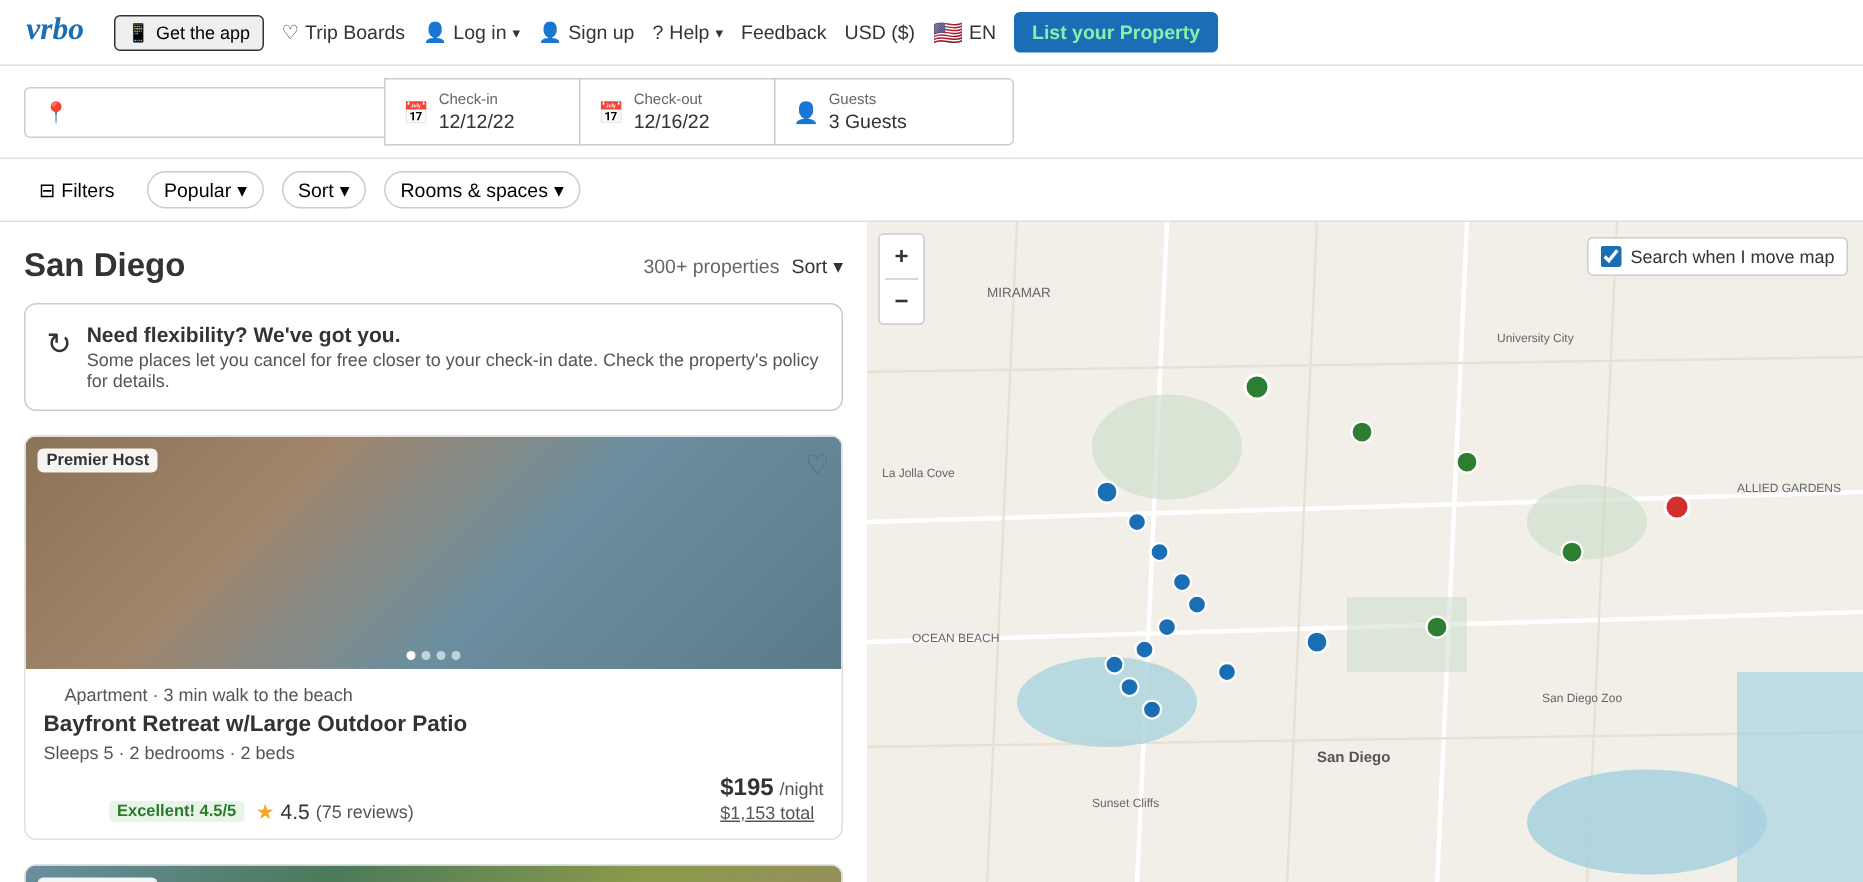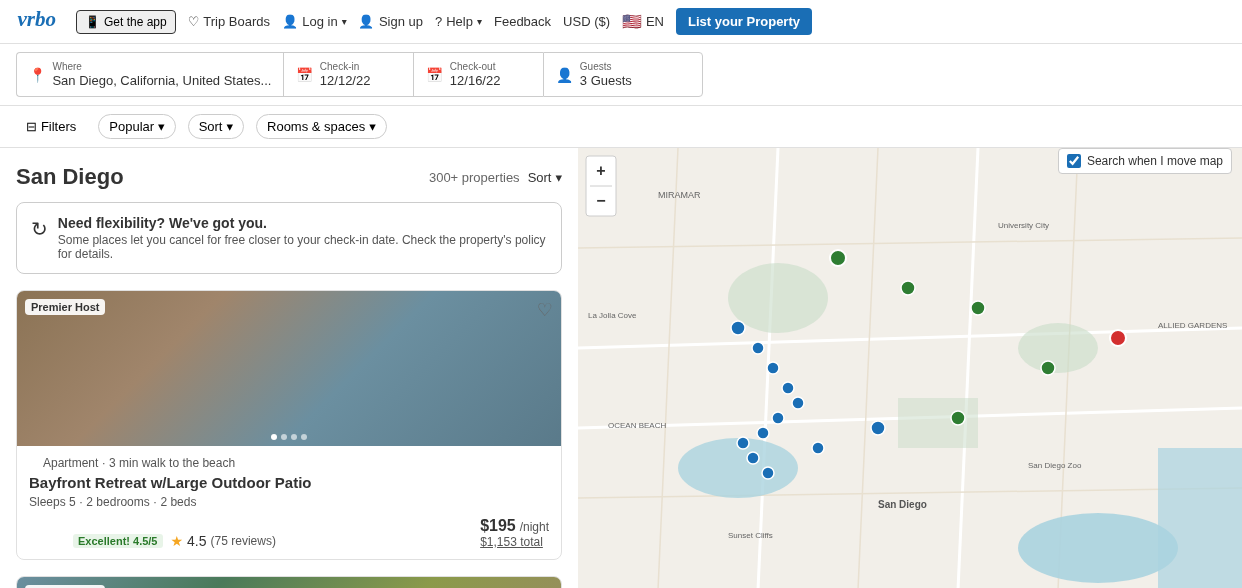--- a/index.html
+++ b/index.html
@@ -8,21 +8,21 @@
     
     .header {
       display: flex; align-items: center; 
       padding: 8px 16px; border-bottom: 1px solid #e0e0e0; height: 44px;
     }
     .header-left { display: flex; align-items: center; }
     .logo { font-size: 22px; font-weight: bold; color: #1a6eb5; font-style: italic; }
     .header-nav { display: flex; align-items: center; gap: 12px; font-size: 13px; }
     .header-nav-item { display: flex; align-items: center; gap: 4px; cursor: pointer; color: #333; text-decoration: none; white-space: nowrap; }
     .btn-get-app { border: 1px solid #333; border-radius: 4px; padding: 4px 8px; display: flex; align-items: center; gap: 4px; cursor: pointer; font-size: 12px; }
-    .btn-list-property { background: #1a6eb5; color: #ffffff; border: none; border-radius: 4px; padding: 6px 12px; cursor: pointer; font-size: 13px; font-weight: bold; }
+    .btn-list-property { background: #1a6eb5; color: #86efac; border: none; border-radius: 4px; padding: 6px 12px; cursor: pointer; font-size: 13px; font-weight: bold; }
     .flag-icon { font-size: 16px; }
     .chevron { font-size: 10px; }
 
     
     .search-bar {
       display: flex; align-items: center; padding: 8px 16px; border-bottom: 1px solid #e0e0e0;
       gap: 0;
     }
     .search-field {
       display: flex; align-items: center; gap: 6px;
@@ -103,21 +103,21 @@
     .stars { color: #f5a623; font-size: 14px; }
     .review-count { font-size: 12px; color: #555; }
     .price-section { text-align: left; }
     .price-main { font-size: 16px; font-weight: bold; }
     .price-night { font-size: 12px; font-weight: normal; color: #555; }
     .price-total { font-size: 12px; color: #555; text-decoration: underline; }
 
     
     .map-panel { flex: 1; position: relative; background: #e8e8e8; }
     .map-container { width: 100%; height: 100%; position: relative; overflow: hidden; }
-    .map-search-when { position: absolute; top: 0; right: 10px; background: #fff; border: 1px solid #ccc; border-radius: 4px; padding: 5px 8px; display: flex; align-items: center; gap: 6px; font-size: 12px; cursor: pointer; }
+    .map-search-when { position: absolute; top: 10px; right: 10px; background: #fff; border: 1px solid #ccc; border-radius: 4px; padding: 5px 8px; display: flex; align-items: center; gap: 6px; font-size: 12px; cursor: pointer; }
     .map-checkbox { width: 14px; height: 14px; accent-color: #1a6eb5; }
 
     
     .map-svg { width: 100%; height: 100%; }
   </style>
 </head>
 <body>
 
 <div class="header">
   <div class="header-left">
@@ -158,24 +158,20 @@
       <span class="flag-icon">🇺🇸</span>
       <span>EN</span>
     </div>
     <button class="btn-list-property">List your Property</button>
   </div>
 </div>
 
 <div class="search-bar">
   <div class="search-field">
     <span>📍</span>
-    <div>
-      <span class="search-field-label">Where</span>
-      <span class="search-field-value">San Diego, California, United States...</span>
-    </div>
   </div>
   <div class="search-field checkin">
     <span>📅</span>
     <div>
       <span class="search-field-label">Check-in</span>
       <span class="search-field-value">12/12/22</span>
     </div>
   </div>
   <div class="search-field checkout">
     <span>📅</span>

